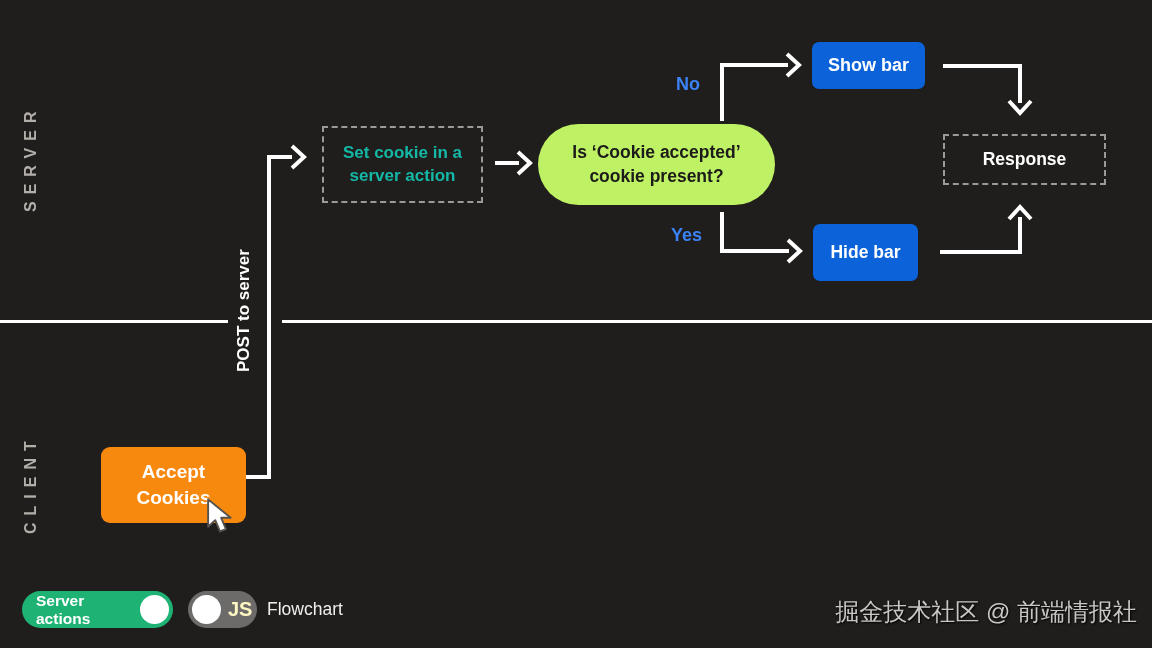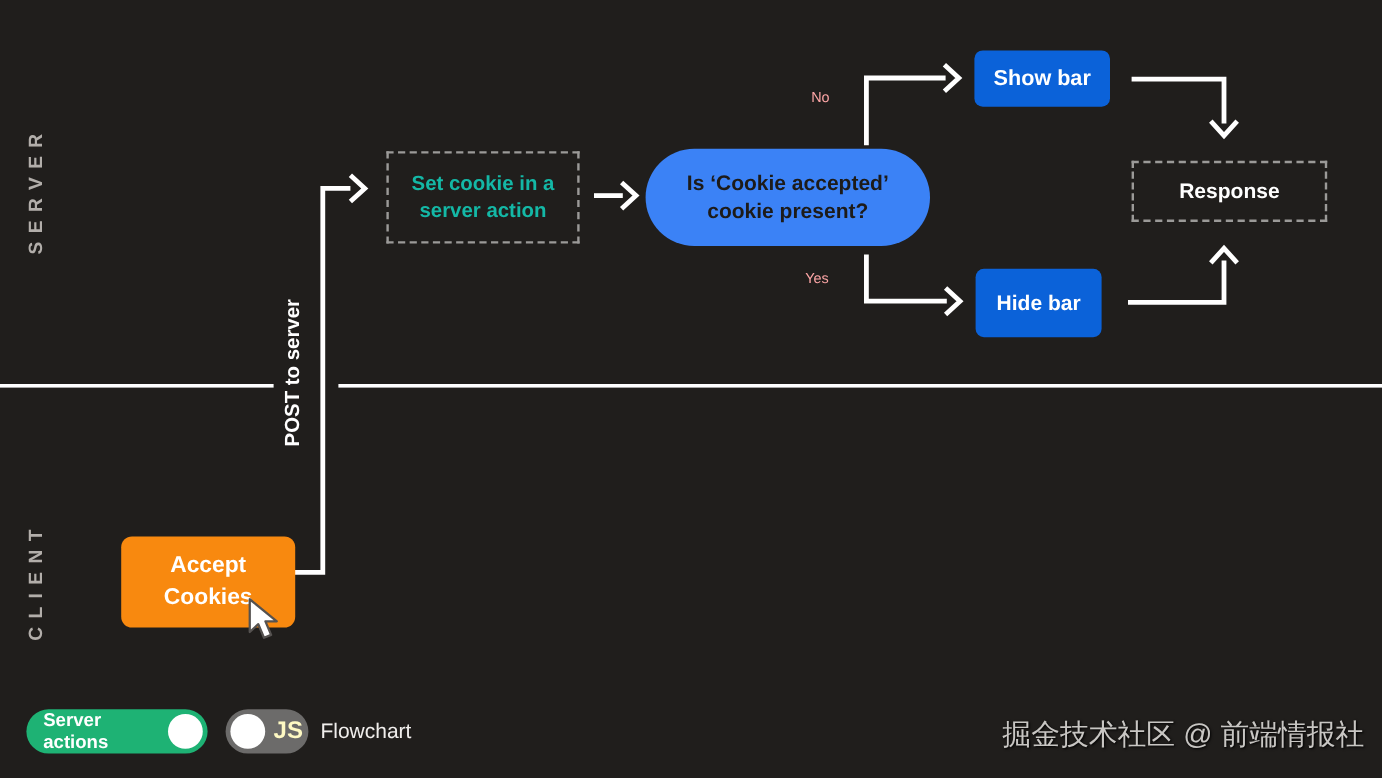--- a/index.html
+++ b/index.html
@@ -60,39 +60,39 @@
     background: #f8890f; border-radius: 9px;
     font-size: 19px; color: #ffffff;
   }
   #set-cookie-box {
     left: 322px; top: 126px; width: 161px; height: 77px;
     border: 2px dashed #9b9a98;
     font-size: 17px; color: #14b8a6;
   }
   #decision-pill {
     left: 538px; top: 124px; width: 237px; height: 81px;
-    background: #3b82f6; border-radius: 41px;
+    background: #bef264; border-radius: 41px;
     font-size: 17.5px; color: #1d1b19;
   }
   #show-bar-button {
     left: 812px; top: 42px; width: 113px; height: 47px;
     background: #0b62d9; border-radius: 7px;
     font-size: 18px; color: #ffffff;
   }
   #hide-bar-button {
     left: 813px; top: 224px; width: 105px; height: 57px;
     background: #0b62d9; border-radius: 7px;
     font-size: 17.5px; color: #ffffff;
   }
   #response-box {
     left: 943px; top: 134px; width: 163px; height: 51px;
     border: 2px dashed #9b9a98;
     font-size: 17.5px; color: #ffffff;
   }
-  .branch-label { font-weight: normal; font-size: 12px; color: #fca5a5; }
+  .branch-label { font-weight: bold; font-size: 18px; color: #3b82f6; }
   #no-label  { left: 676px; top: 74px; }
   #yes-label { left: 671px; top: 225px; }
 
   
   #cursor-icon { left: 203px; top: 497px; }
 
   
   .toggle {
     top: 591px; height: 37px; border-radius: 19px;
     display: flex; align-items: center;

